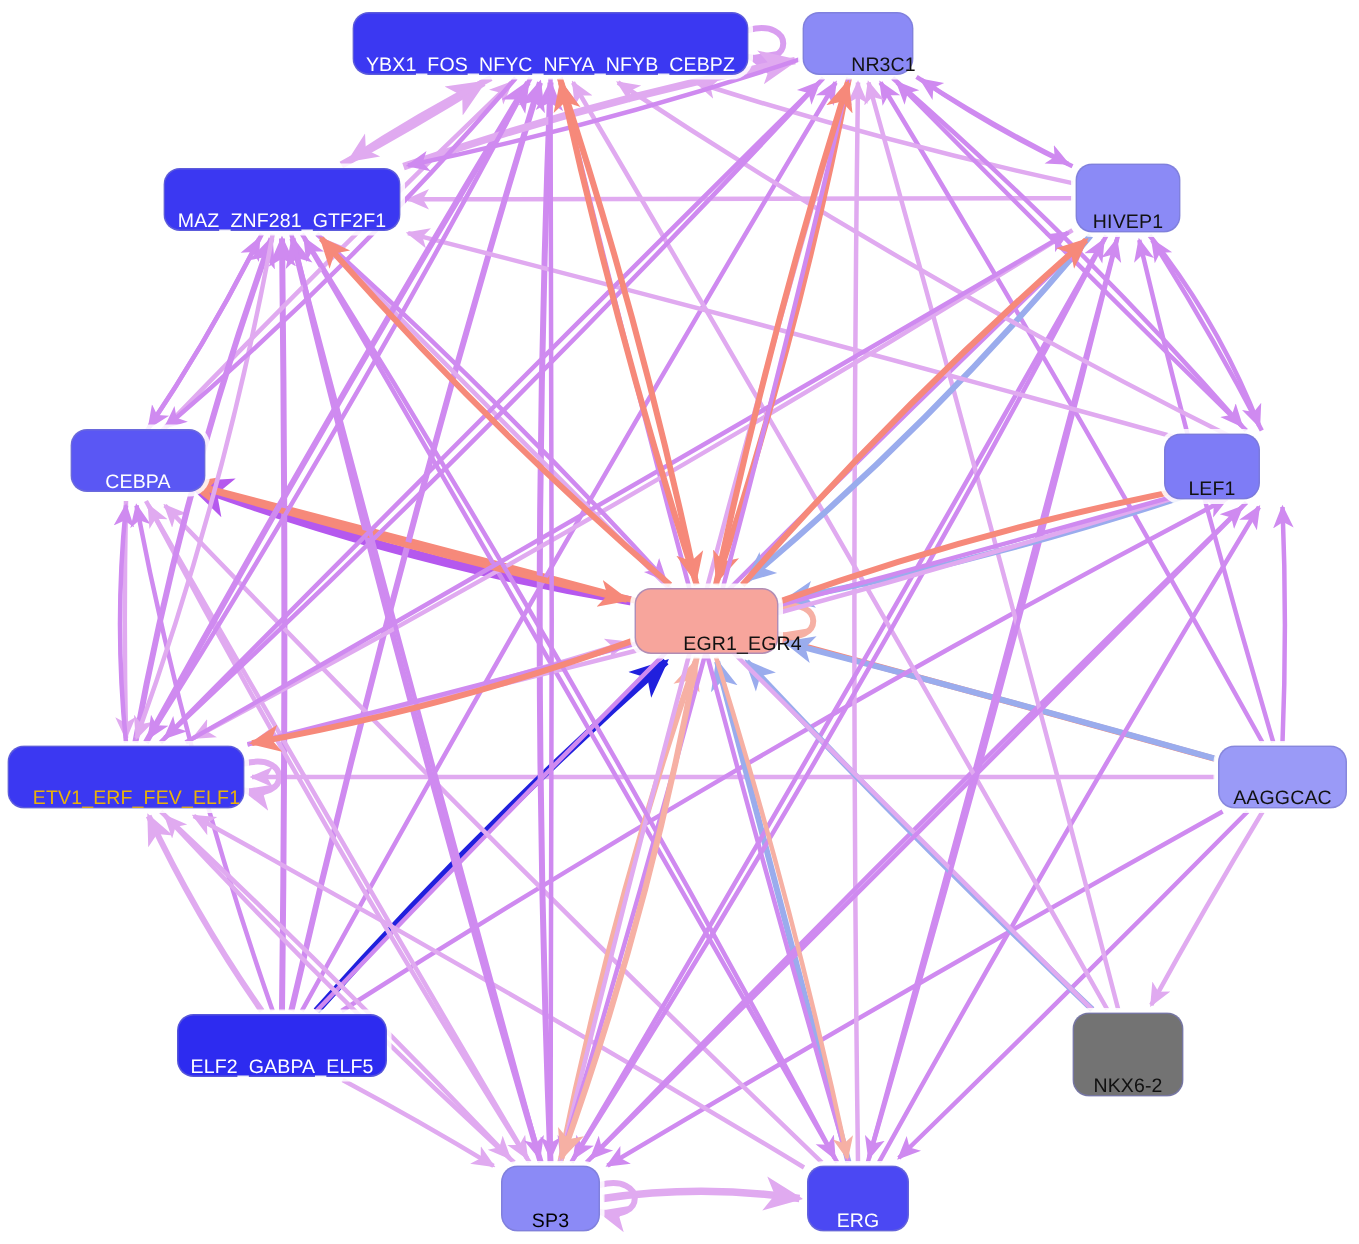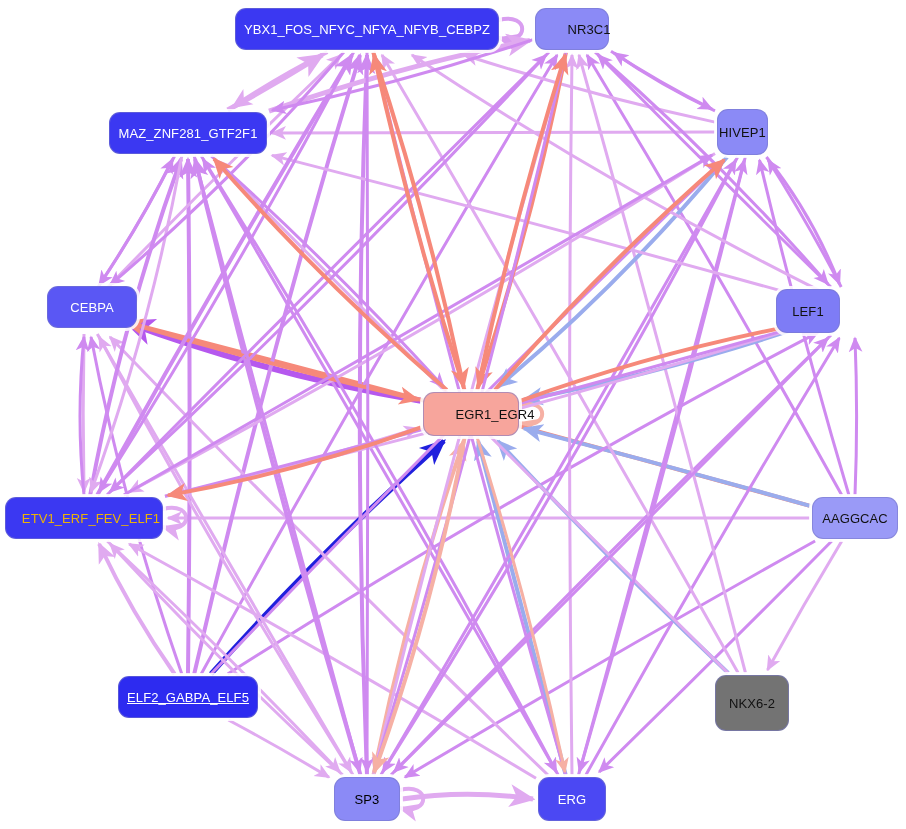--- a/index.html
+++ b/index.html
@@ -22,21 +22,21 @@
     left: 0;
     top: 0;
     width: 906px;
     height: 829px;
   }
   .node-box {
     position: absolute;
     box-sizing: border-box;
     border-radius: 11px;
     display: flex;
-    align-items: center;
+    align-items: flex-end;
     justify-content: center;
     border: 1px solid rgba(120,120,200,0.55);
     box-shadow: 0 0 0 3px rgba(255,255,255,0.85);
     white-space: nowrap;
     user-select: none;
   }
   .node-label {
     font-family: "Liberation Sans", sans-serif;
     font-size: 13px;
     letter-spacing: 0.1px;
@@ -179,40 +179,40 @@
   <div id="nodes-layer">
       <div class="node-box" style="left: 235px; top: 8px; width: 264px; height: 42px; background: rgb(59, 56, 242);">
         <span class="node-label" style="color: rgb(255, 255, 255);">YBX1_FOS_NFYC_NFYA_NFYB_CEBPZ</span>
       </div>
       <div class="node-box" style="left: 535px; top: 8px; width: 74px; height: 42px; background: rgb(139, 138, 246); padding-left: 34px;">
         <span class="node-label" style="color: rgb(17, 17, 17);">NR3C1</span>
       </div>
       <div class="node-box" style="left: 109px; top: 112px; width: 158px; height: 42px; background: rgb(59, 56, 242);">
         <span class="node-label" style="color: rgb(255, 255, 255);">MAZ_ZNF281_GTF2F1</span>
       </div>
-      <div class="node-box" style="left: 717px; top: 109px; width: 51px; height: 46px; background: rgb(139, 138, 246);">
+      <div class="node-box" style="left: 717px; top: 109px; width: 70px; height: 46px; background: rgb(139, 138, 246);">
         <span class="node-label" style="color: rgb(17, 17, 17);">HIVEP1</span>
       </div>
       <div class="node-box" style="left: 47px; top: 286px; width: 90px; height: 42px; background: rgb(90, 87, 244);">
         <span class="node-label" style="color: rgb(255, 255, 255);">CEBPA</span>
       </div>
       <div class="node-box" style="left: 776px; top: 289px; width: 64px; height: 44px; background: rgb(126, 124, 246);">
         <span class="node-label" style="color: rgb(17, 17, 17);">LEF1</span>
       </div>
       <div class="node-box" style="left: 423px; top: 392px; width: 96px; height: 44px; background: rgb(247, 165, 156);">
         <span class="node-label" style="color: rgb(17, 17, 17); margin-left: 48px;">EGR1_EGR4</span>
       </div>
       <div class="node-box" style="left: 5px; top: 497px; width: 158px; height: 42px; background: rgb(59, 56, 242);">
         <span class="node-label" style="color: #eab308; padding-left: 14px;">ETV1_ERF_FEV_ELF1</span>
       </div>
       <div class="node-box" style="left: 812px; top: 497px; width: 86px; height: 42px; background: rgb(154, 154, 247);">
         <span class="node-label" style="color: rgb(17, 17, 17);">AAGGCAC</span>
       </div>
       <div class="node-box" style="left: 118px; top: 676px; width: 140px; height: 42px; background: rgb(45, 43, 240);">
-        <span class="node-label" style="color: rgb(255, 255, 255); text-decoration: underline;">ELF2_GABPA_ELF5</span>
+        <span class="node-label" style="color: rgb(255, 255, 255);">ELF2_GABPA_ELF5</span>
       </div>
       <div class="node-box" style="left: 715px; top: 675px; width: 74px; height: 56px; background: #737373;">
         <span class="node-label" style="color: rgb(17, 17, 17);">NKX6-2</span>
       </div>
       <div class="node-box" style="left: 334px; top: 777px; width: 66px; height: 44px; background: rgb(139, 138, 246);">
         <span class="node-label" style="color: #000000;">SP3</span>
       </div>
       <div class="node-box" style="left: 538px; top: 777px; width: 68px; height: 44px; background: rgb(75, 72, 243);">
         <span class="node-label" style="color: rgb(255, 255, 255);">ERG</span>
       </div>

